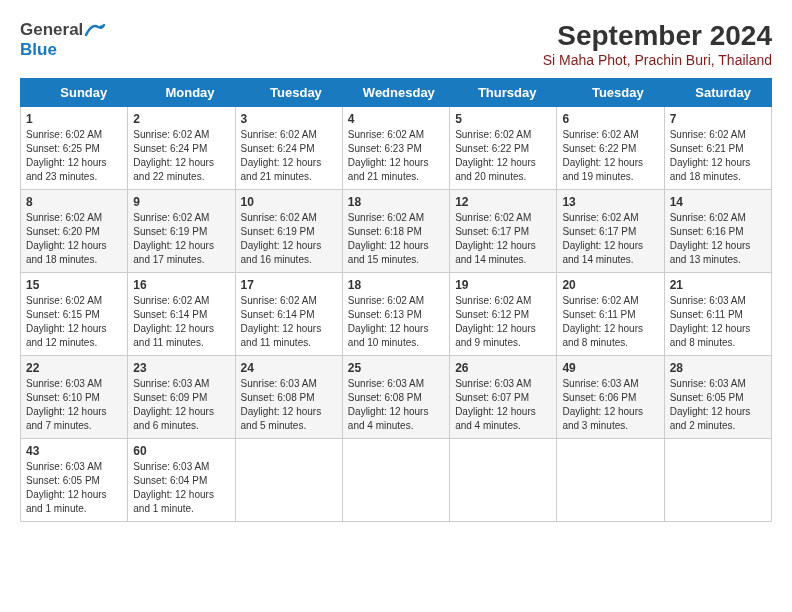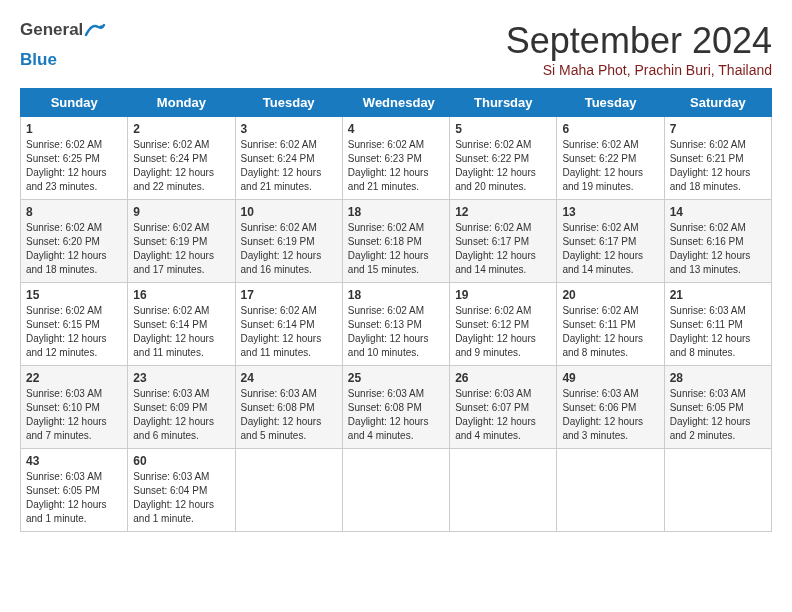--- a/index.html
+++ b/index.html
@@ -18,37 +18,37 @@
     }
     .logo {
       display: flex;
       flex-direction: column;
       align-items: flex-start;
     }
     .title-section {
       text-align: right;
     }
     .month-title {
-      font-size: 36px;
-      font-weight: normal;
+      font-size: 28px;
+      font-weight: bold;
       color: #333;
     }
     .location-title {
       font-size: 14px;
       color: #7f1d1d;
     }
     table {
       width: 100%;
       border-collapse: collapse;
       table-layout: fixed;
     }
     thead tr th {
       background-color: #1a7abf;
       color: #fff;
-      text-align: center;
+      text-align: right;
       padding: 6px 20px;
       font-size: 13px;
       font-weight: bold;
       border: 1px solid #1a7abf;
     }
     tbody tr td {
       vertical-align: top;
       padding: 5px 5px;
       font-size: 10.5px;
       color: #333;
@@ -71,21 +71,21 @@
       font-size: 10px;
       line-height: 1.4;
       color: #333;
     }
     .empty-cell {
       background: #fff !important;
     }
     .logo-top {
       display: flex;
       align-items: center;
-      margin-bottom: 10px;
+      margin-bottom: 0;
     }
     .logo-text-g {
       color: #444;
       font-size: 17px;
       font-weight: bold;
     }
     .logo-text-b {
       color: #1a7abf;
       font-size: 17px;
       font-weight: bold;

